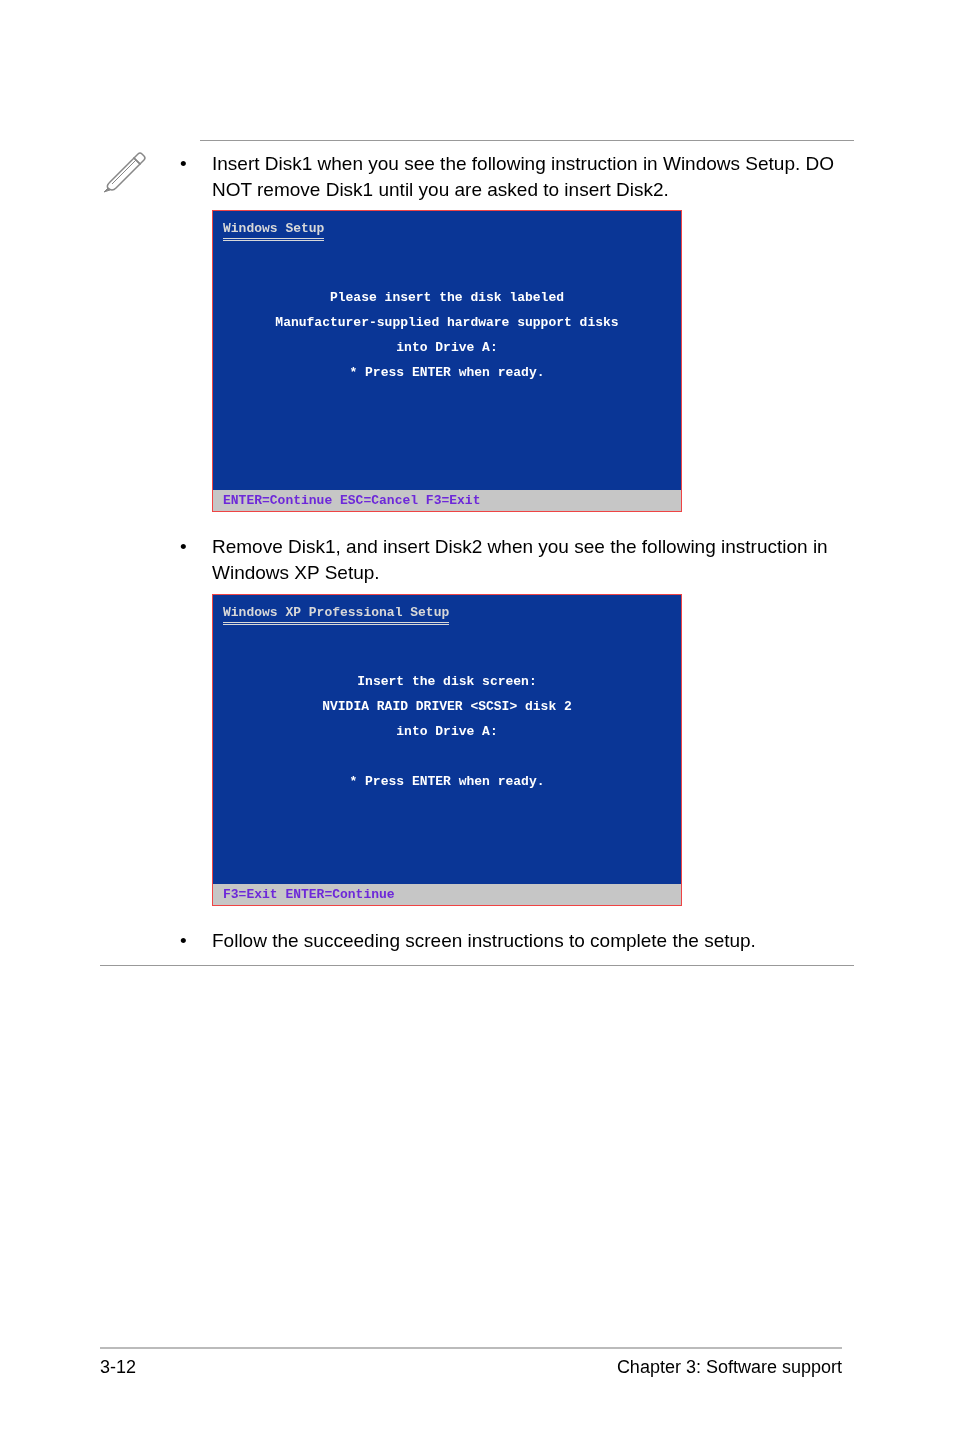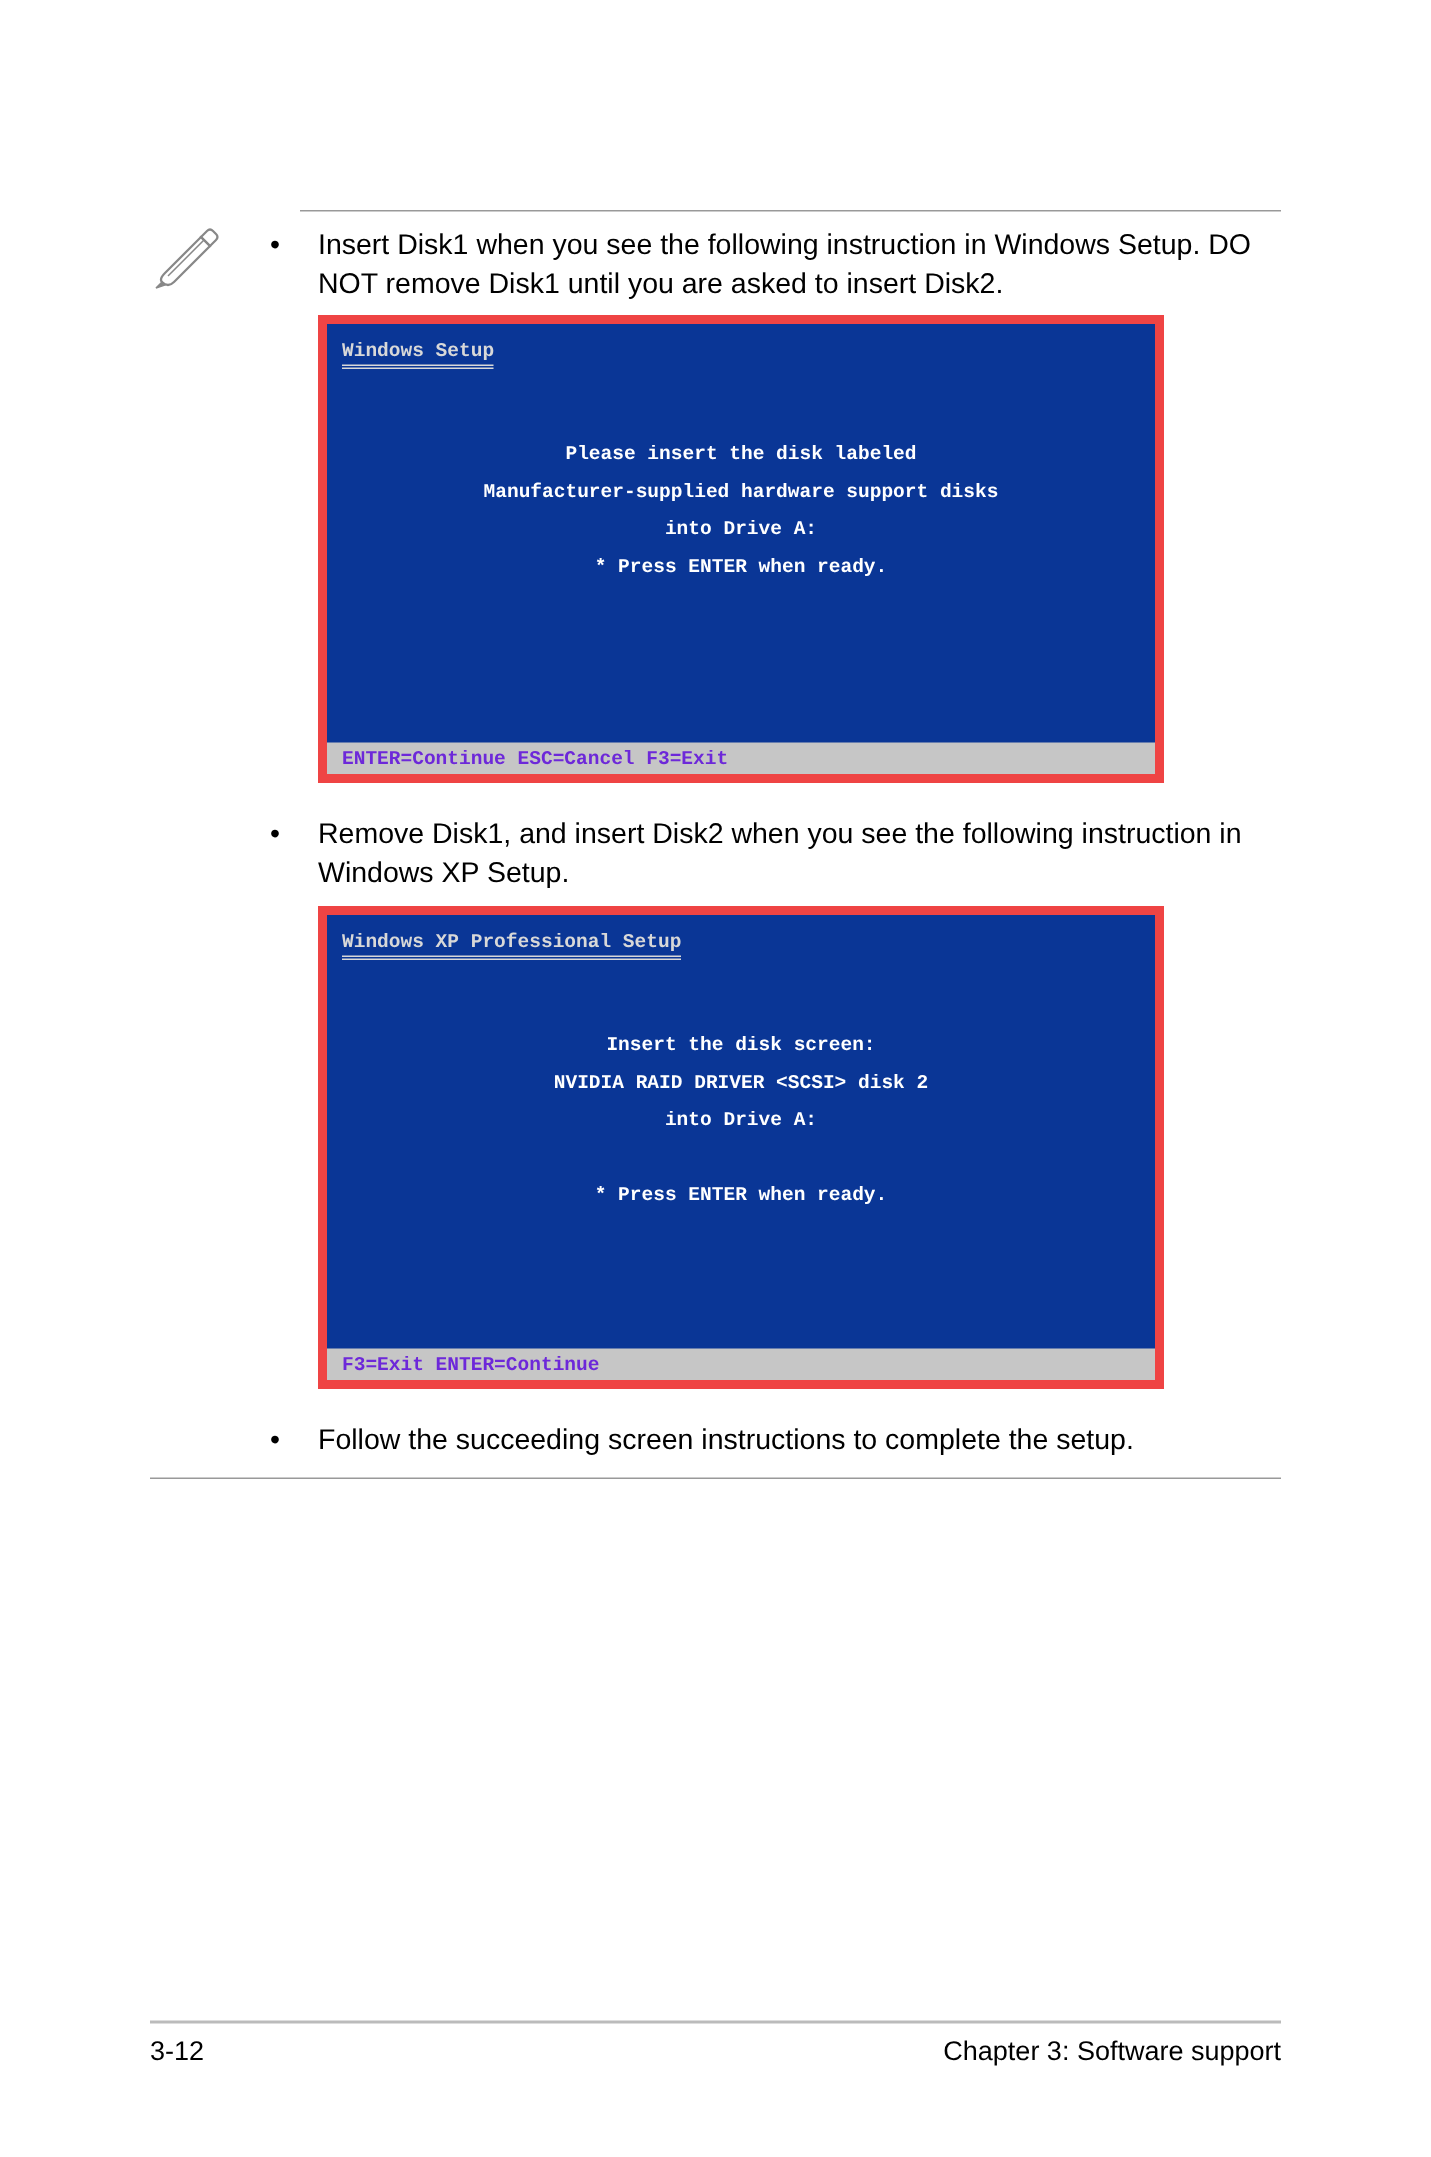--- a/index.html
+++ b/index.html
@@ -50,30 +50,30 @@
       margin-bottom: 8px;
     }
     .bullet-dot {
       width: 32px;
       flex-shrink: 0;
     }
     .bullet-text {
       flex: 1;
     }
     .setup-screen {
-      width: 564px;
+      width: 470px;
       margin-left: 32px;
       margin-top: 6px;
       margin-bottom: 22px;
       background: #0a3696;
       color: #fff;
       font-family: 'Courier New', monospace;
       font-size: 13px;
       font-weight: bold;
-      border: 6px solid #ef4444;
+      border: 1px solid #ef4444;
     }
     .setup-header {
       padding: 10px 10px 4px 10px;
       color: #d8d8d8;
     }
     .setup-header-underline {
       border-bottom: 3px double #d8d8d8;
       display: inline-block;
       padding-bottom: 2px;
     }
@@ -95,21 +95,21 @@
       font-weight: bold;
     }
     .bottom-rule {
       border-top: 1px solid #999;
       margin-top: 12px;
     }
     .page-footer {
       position: absolute;
       bottom: 60px;
       left: 100px;
-      right: 100px;
+      right: 112px;
       border-top: 2px solid #bbb;
       padding-top: 8px;
       display: flex;
       justify-content: space-between;
       font-size: 18px;
     }
     .outer-bullet {
       margin-left: 0px;
     }
   </style>

